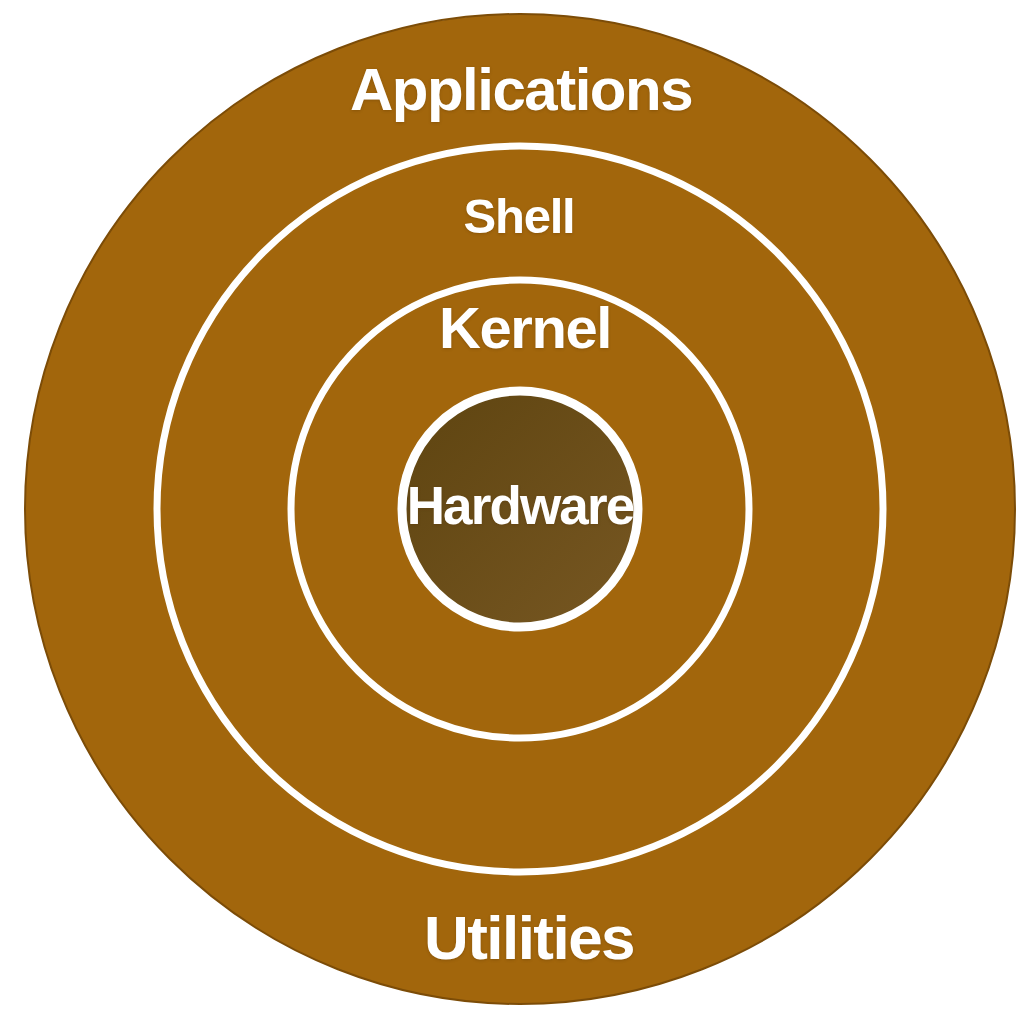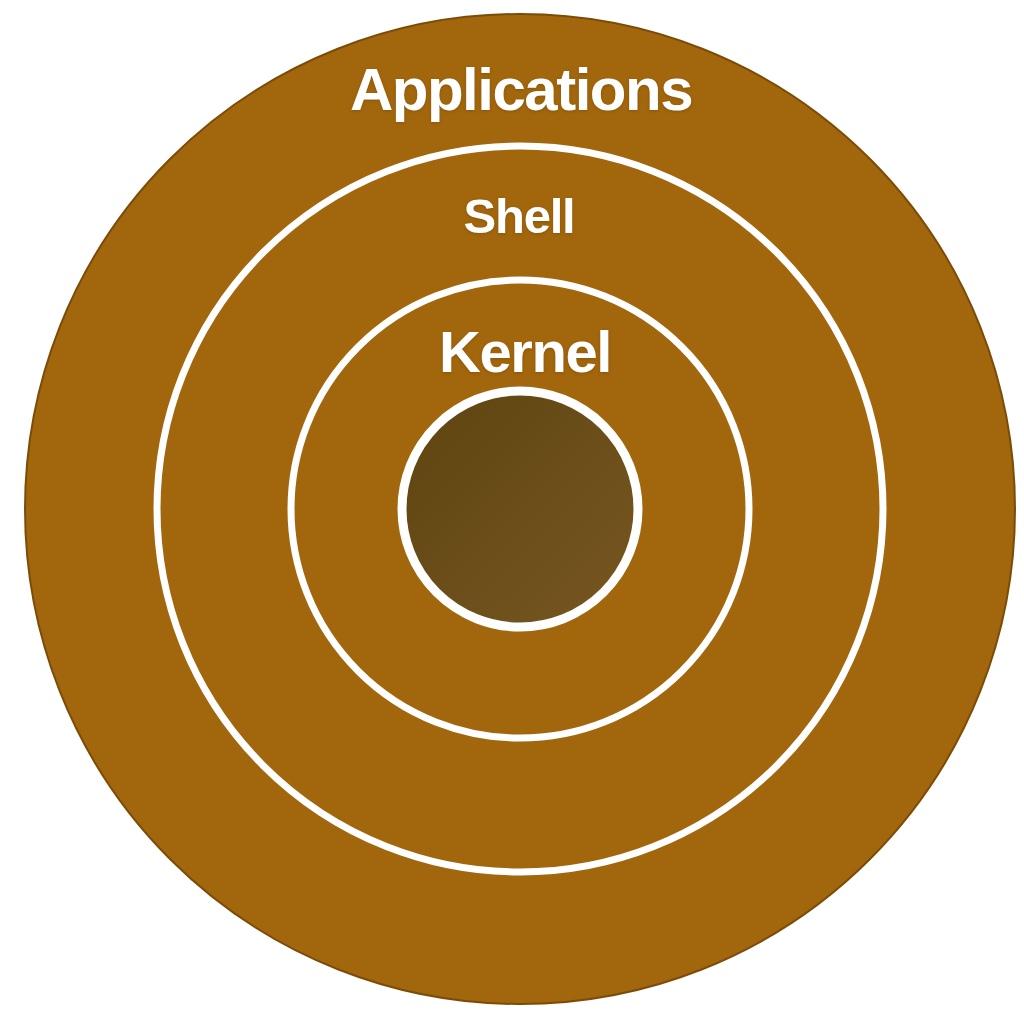--- a/index.html
+++ b/index.html
@@ -39,21 +39,21 @@
     color: #ffffff;
     font-weight: 700;
     letter-spacing: -0.025em;
     white-space: nowrap;
     line-height: 1;
     text-shadow: 0 1px 3px rgba(84, 48, 2, 0.30);
     user-select: none;
   }
   .label-applications { left: 521px; top: 90px;  font-size: 60px; }
   .label-shell        { left: 519px; top: 216px; font-size: 49px; }
-  .label-kernel       { left: 525px; top: 352px; font-size: 58px; }
+  .label-kernel       { left: 525px; top: 328px; font-size: 58px; }
   .label-hardware     { left: 520px; top: 505px; font-size: 53px; letter-spacing: -0.035em; }
   .label-utilities    { left: 529px; top: 938px; font-size: 62px; }
 </style>
 </head>
 <body>
 
 <div class="stage">
 
   <svg viewBox="0 0 1024 1024" aria-hidden="true">
     <defs>
@@ -71,15 +71,17 @@
 
     <circle class="core-circle" cx="520" cy="509" r="118" fill="url(#coreGrad)"></circle>
   </svg>
 
   <div class="layer-label label-applications">Applications</div>
 
   <div class="layer-label label-shell">Shell</div>
 
   <div class="layer-label label-kernel">Kernel</div>
 
+  <div class="layer-label label-hardware">Hardware</div>
 
+  <div class="layer-label label-utilities">Utilities</div>
 
 </div>
 
 </body></html>

